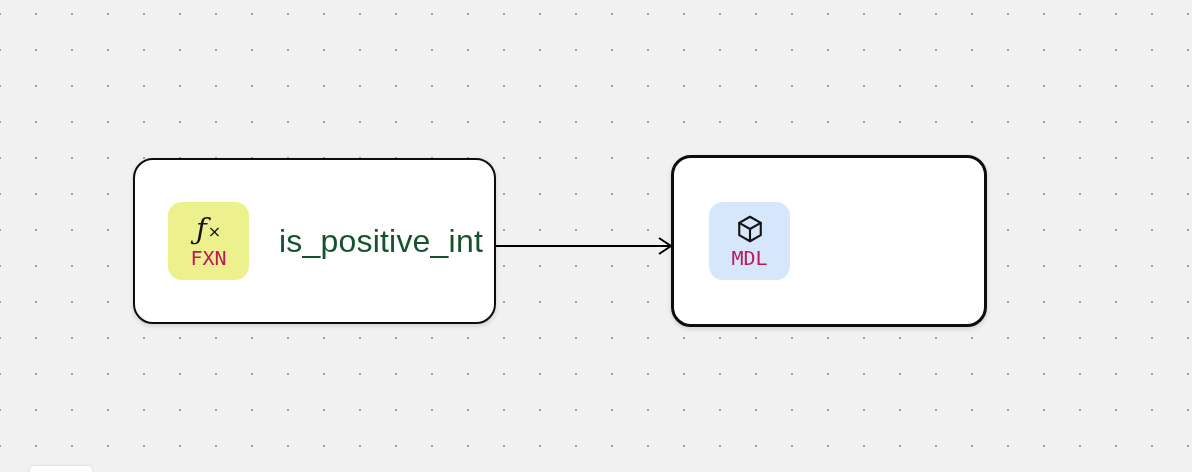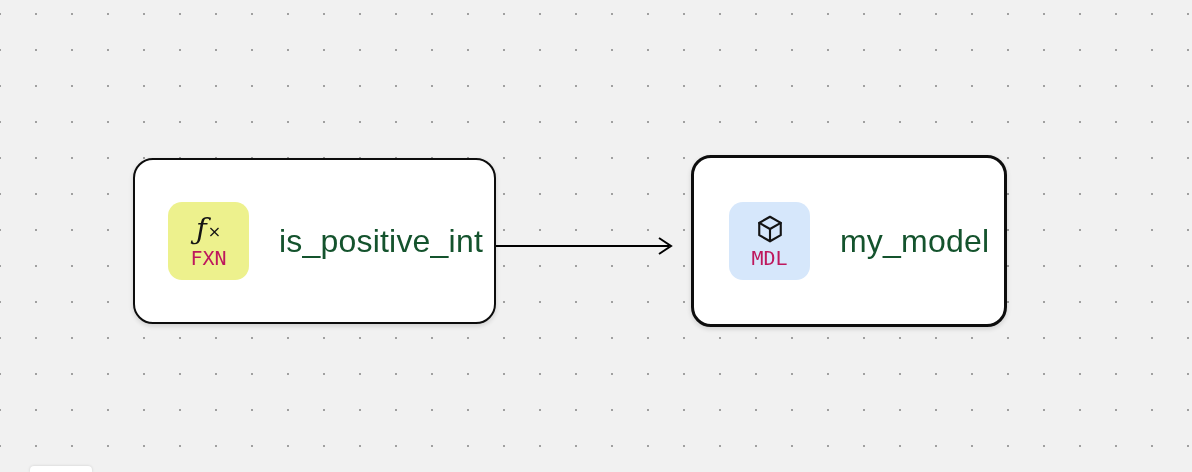--- a/index.html
+++ b/index.html
@@ -31,21 +31,20 @@
   .node-fxn {
     left: 133px; top: 158px;
     width: 363px; height: 166px;
     padding-left: 33px;
   }
   .node-mdl {
     left: 671px; top: 155px;
     width: 316px; height: 172px;
     border-width: 3.5px;
     padding-left: 35px;
-    margin-left: 20px;
   }
   .badge {
     width: 81px; height: 78px;
     border-radius: 14px;
     display: flex;
     flex-direction: column;
     align-items: center;
     justify-content: center;
     flex: none;
     color: #141414;
@@ -130,18 +129,17 @@
     <div class="badge" style="background-color: rgb(214, 231, 251);">
       <div class="cube-wrap">
         <svg width="30" height="30" viewBox="0 0 24 24" fill="none" stroke="#141414" stroke-width="1.7" stroke-linejoin="round" stroke-linecap="round">
           <path d="M12 2.2 L20.6 7.1 V16.9 L12 21.8 L3.4 16.9 V7.1 Z"></path>
           <path d="M3.4 7.1 L12 12 L20.6 7.1"></path>
           <path d="M12 12 V21.8"></path>
         </svg>
       </div>
       <div class="badge-tag">MDL</div>
     </div>
-    <div class="node-label">my_model</div>
   </div>
 
   <div class="controls-peek"></div>
 
 </div>
 
 </body></html>

